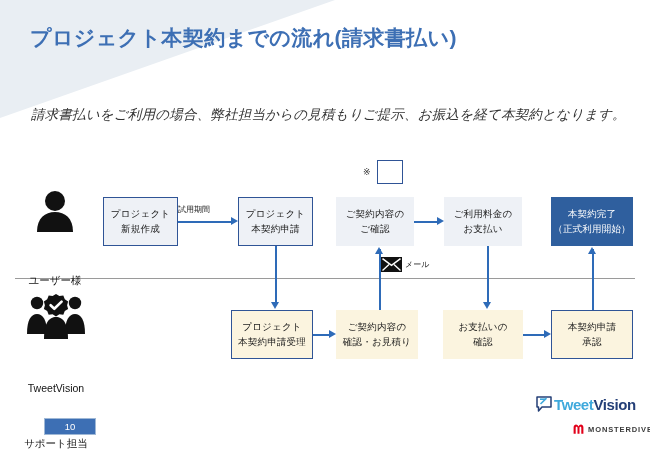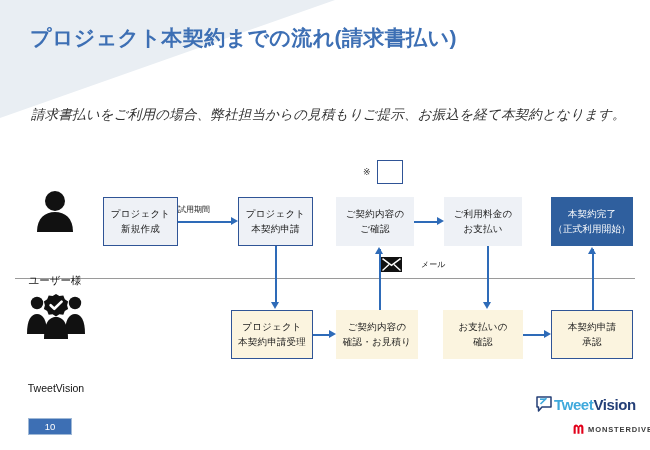--- a/index.html
+++ b/index.html
@@ -80,27 +80,27 @@
   .arrow-head{position:absolute;width:0;height:0;}
   .ah-right{border-top:4.5px solid transparent;border-bottom:4.5px solid transparent;border-left:7px solid #2e6bb8;}
   .ah-down{border-left:4.5px solid transparent;border-right:4.5px solid transparent;border-top:7px solid #2e6bb8;}
   .ah-up{border-left:4.5px solid transparent;border-right:4.5px solid transparent;border-bottom:7px solid #2e6bb8;}
 
   .conn-label{
     position:absolute;font-size:8px;color:#222;white-space:nowrap;
   }
 
   
-  .mail{position:absolute;display:flex;align-items:center;gap:19px;}
+  .mail{position:absolute;display:flex;align-items:center;gap:3px;}
   .mail-text{font-size:8px;color:#222;}
 
   
   .page-badge{
-    position:absolute;left:28px;top:418px;
-    width:44px;height:17px;background:#3d6fb4;
+    position:absolute;left:44px;top:418px;
+    width:52px;height:17px;background:#3d6fb4;
     border:1px solid #9fb8d6;
     color:#ffffff;font-size:9.5px;
     display:flex;align-items:center;justify-content:center;
     box-sizing:border-box;
   }
 
   
   .logo-tv{
     position:absolute;left:536px;top:396px;
     display:flex;align-items:center;gap:2px;
@@ -144,20 +144,21 @@
       <circle cx="11" cy="9" r="6.2" fill="#111"></circle>
       <path d="M1 40 C1 26 5 20 11 20 C17 20 21 26 21 40 Z" fill="#111"></path>
       <circle cx="49" cy="9" r="6.2" fill="#111"></circle>
       <path d="M39 40 C39 26 43 20 49 20 C55 20 59 26 59 40 Z" fill="#111"></path>
       <circle cx="30" cy="12" r="7.4" fill="#111"></circle>
       <path d="M18 45 C18 29 23 23 30 23 C37 23 42 29 42 45 Z" fill="#111"></path>
       <path d="M30 0 L33.4 2.1 L37.3 1.6 L38.8 5.3 L42.1 7.4 L41.1 11.2 L42.1 15 L38.8 17.1 L37.3 20.8 L33.4 20.3 L30 22.4 L26.6 20.3 L22.7 20.8 L21.2 17.1 L17.9 15 L18.9 11.2 L17.9 7.4 L21.2 5.3 L22.7 1.6 L26.6 2.1 Z" fill="#111"></path>
       <path d="M24.6 11.2 L28.3 14.8 L35.6 7.6" stroke="#ffffff" stroke-width="2.6" fill="none" stroke-linecap="round" stroke-linejoin="round"></path>
     </svg>
     <div class="actor-label">TweetVision</div>
+    <div class="actor-label">サポート担当</div>
   </div>
 
   <div class="fbox browser tint-blue" style="left:103px;top:197px;width:75px;height:49px;">
     <span>プロジェクト</span>
     <span>新規作成</span>
   </div>
 
   <div class="fbox browser tint-blue" style="left:238px;top:197px;width:75px;height:49px;">
     <span>プロジェクト</span>
     <span>本契約申請</span>

